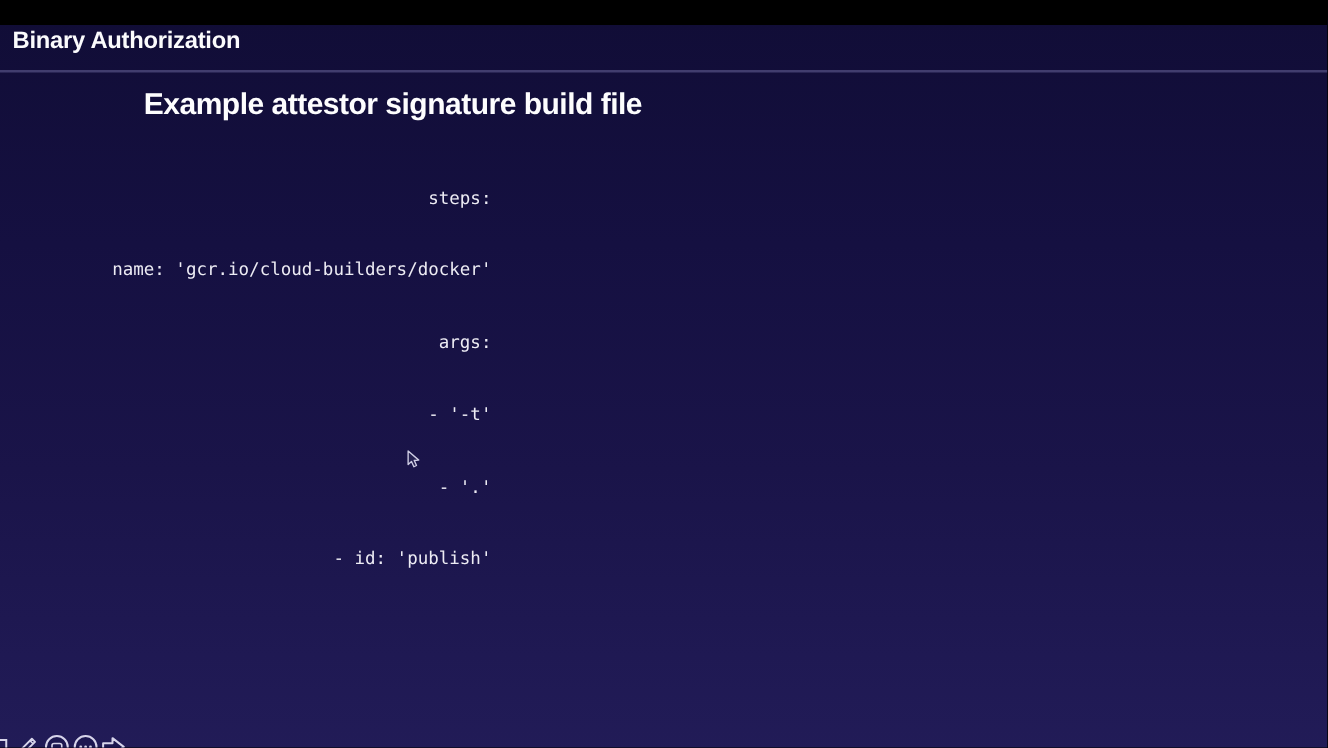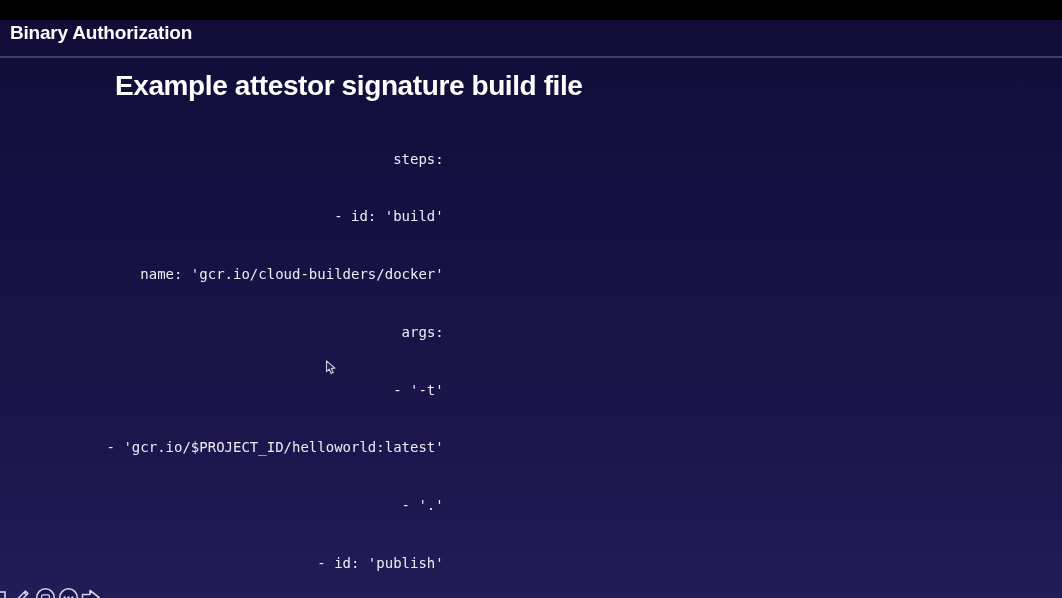--- a/index.html
+++ b/index.html
@@ -30,21 +30,21 @@
     position: absolute; left: 10px; top: 6px;
     font-size: 19px; font-weight: bold;
     color: #fbfbfd; letter-spacing: -0.2px;
   }
   .divider {
     position: absolute; left: 0; right: 0; top: 40px; height: 2px;
     background: #413d6e;
   }
   .title {
     position: absolute; left: 115px; top: 54px;
-    font-size: 28px; font-weight: bold;
+    font-size: 24px; font-weight: bold;
     color: #fdfdfe; letter-spacing: -0.4px;
   }
   .code {
     position: absolute; left: 56px; top: 95px;
     font-family: "DejaVu Sans Mono", monospace;
     font-size: 14px; line-height: 19.25px;
     color: #edecf4;
     white-space: pre;
   }
   .code-line { min-height: 19.25px; text-align: right; }
@@ -72,25 +72,23 @@
   <div class="letterbox-top"></div>
 
   <div class="kicker">Binary Authorization</div>
 
   <div class="divider"></div>
 
   <h1 class="title">Example attestor signature build file</h1>
 
   <div class="code">
     <div class="code-line">steps:</div>
-    <div class="code-line">  - id: 'build'</div>
     <div class="code-line">    name: 'gcr.io/cloud-builders/docker'</div>
     <div class="code-line">    args:</div>
     <div class="code-line">      - '-t'</div>
-    <div class="code-line">      - 'gcr.io/$PROJECT_ID/helloworld:latest'</div>
     <div class="code-line">      - '.'</div>
     <div class="code-line">  - id: 'publish'</div>
     
     
     
     
     
     
     
     

